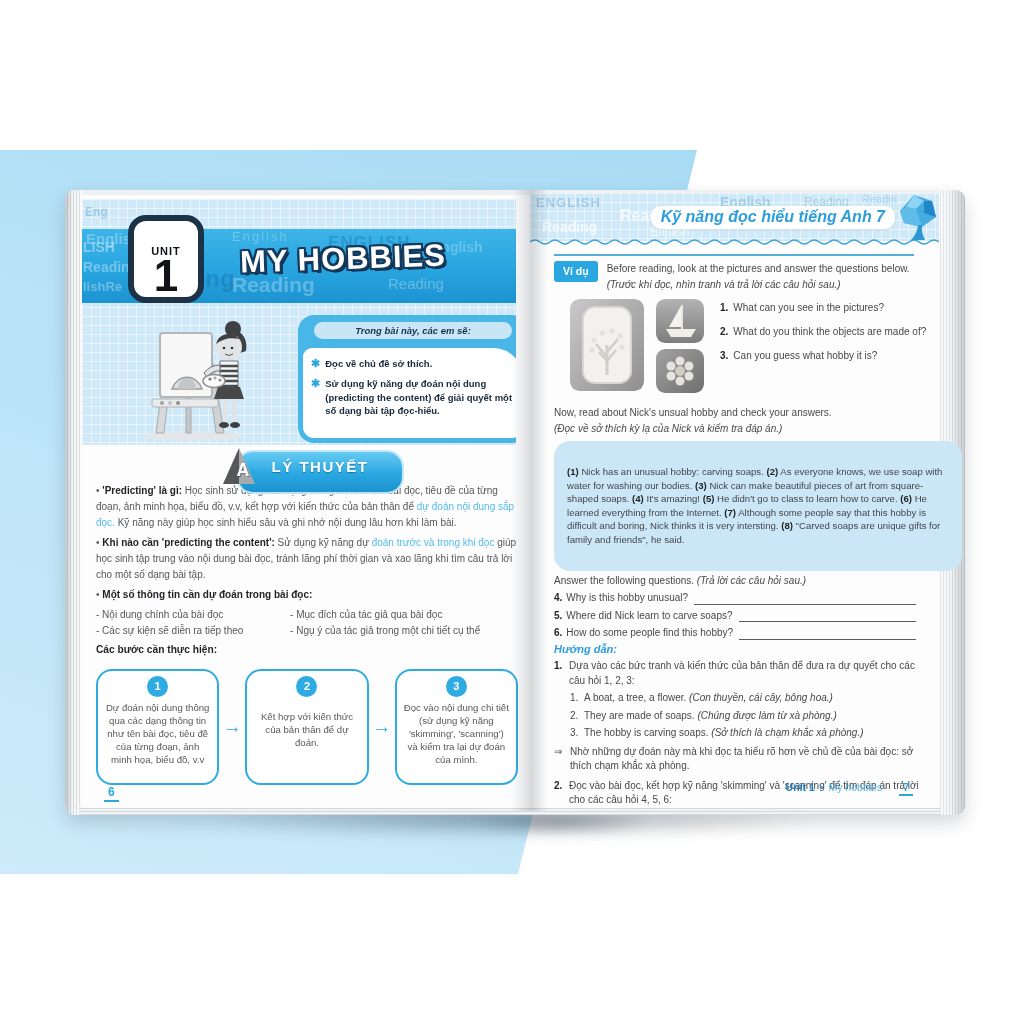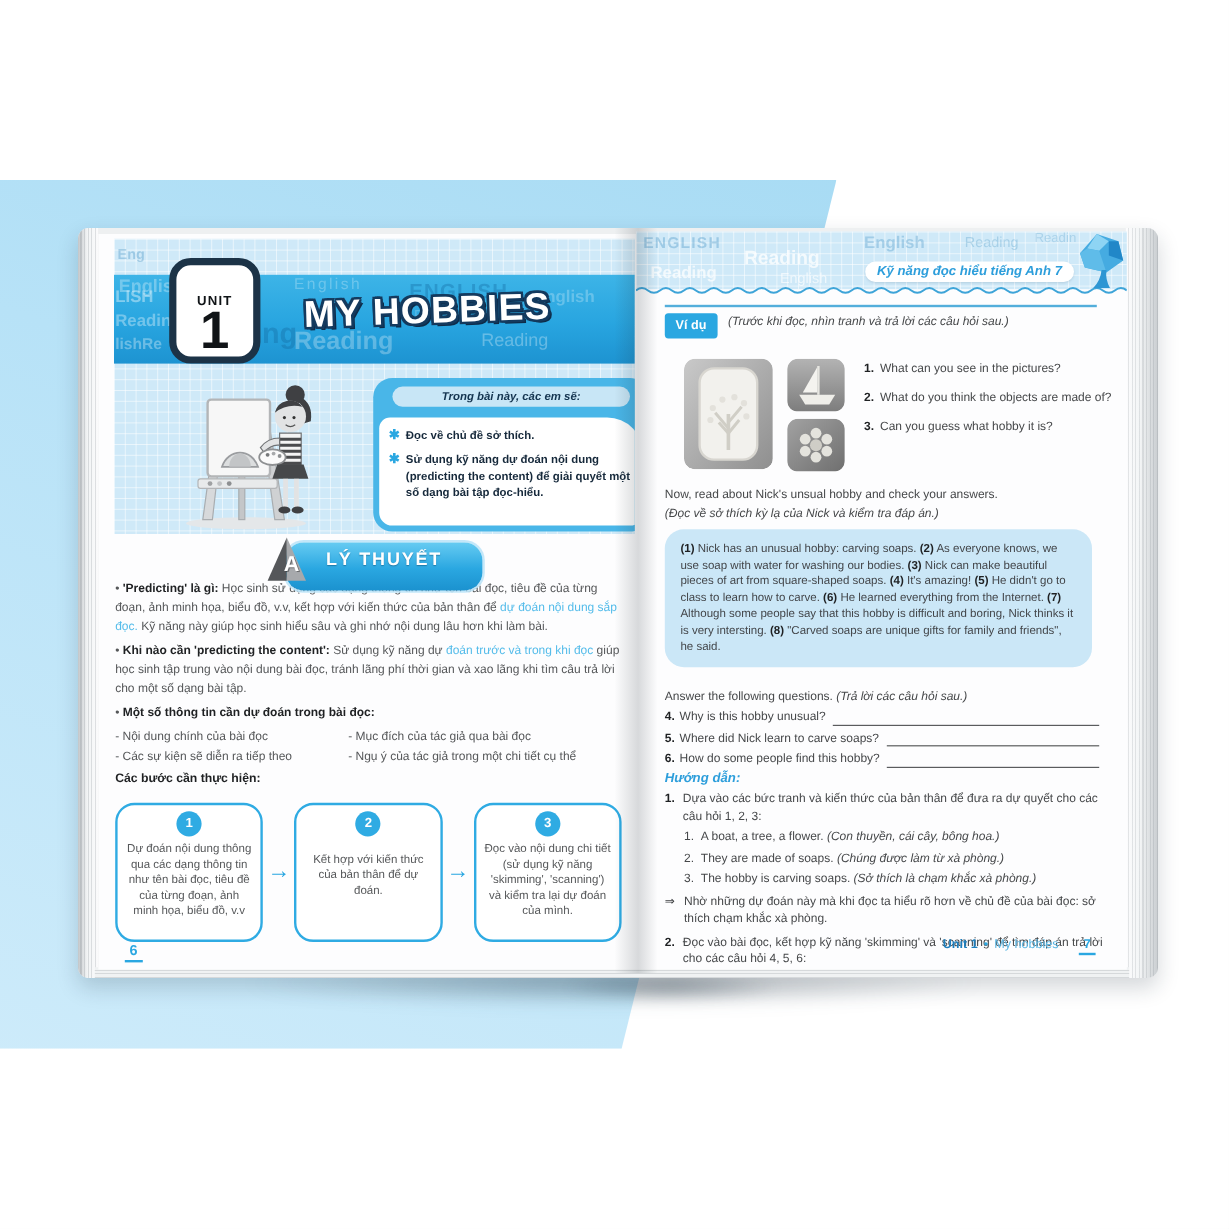--- a/index.html
+++ b/index.html
@@ -35,21 +35,21 @@
   .page-left{position:absolute;left:17px;top:5px;width:448px;height:613px;}
   .page-right{position:absolute;left:465px;top:3px;width:409px;height:615px;}
   .gutter{position:absolute;left:447px;top:0;width:36px;height:621px;z-index:30;pointer-events:none;
     background:linear-gradient(90deg,rgba(30,40,48,0) 0%,rgba(30,40,48,.13) 42%,rgba(30,40,48,.17) 55%,rgba(30,40,48,0) 100%);}
 
   
   .grid-bg{background-color:#cfe9f8;
     background-image:linear-gradient(rgba(255,255,255,.55) 1px,transparent 1px),
                      linear-gradient(90deg,rgba(255,255,255,.55) 1px,transparent 1px);
     background-size:9px 9px;}
-  .lp-pattern{left:13px;top:4px;width:434px;height:246px;overflow:hidden;}
+  .lp-pattern{left:0;top:4px;width:434px;height:246px;overflow:hidden;}
   .lp-banner{left:0;top:30px;width:434px;height:74px;overflow:hidden;
     background:linear-gradient(180deg,#3db4e7 0%,#28a5e0 55%,#1d93d1 100%);}
   .wm{position:absolute;white-space:nowrap;pointer-events:none;}
   .lp-banner .wm:nth-of-type(1){left:4px;top:1px;font-size:15px;font-weight:bold;color:rgba(255,255,255,.30);}
   .lp-banner .wm:nth-of-type(2){left:58px;top:36px;font-size:24px;font-weight:bold;color:rgba(20,110,165,.40);}
   .lp-banner .wm:nth-of-type(3){left:150px;top:0;font-size:13px;letter-spacing:2px;color:rgba(255,255,255,.26);}
   .lp-banner .wm:nth-of-type(4){left:150px;top:44px;font-size:21px;font-weight:bold;color:rgba(255,255,255,.28);}
   .lp-banner .wm:nth-of-type(5){left:246px;top:4px;font-size:17px;font-weight:bold;letter-spacing:1px;color:rgba(20,110,165,.38);}
   .lp-banner .wm:nth-of-type(6){left:306px;top:46px;font-size:15px;color:rgba(255,255,255,.30);}
   .lp-banner .wm:nth-of-type(7){left:350px;top:10px;font-size:14px;font-weight:bold;color:rgba(255,255,255,.25);}
@@ -109,42 +109,42 @@
 
   
   .rp-banner{left:0;top:0;width:409px;height:48px;overflow:visible;z-index:3;}
   .rp-banner .wm:nth-of-type(1){left:6px;top:2px;font-size:13px;font-weight:bold;letter-spacing:1px;color:rgba(40,130,185,.30);}
   .rp-banner .wm:nth-of-type(2){left:90px;top:14px;font-size:16px;font-weight:bold;color:rgba(255,255,255,.75);}
   .rp-banner .wm:nth-of-type(3){left:190px;top:1px;font-size:14px;font-weight:bold;color:rgba(40,130,185,.28);}
   .rp-banner .wm:nth-of-type(4){left:12px;top:26px;font-size:14px;font-weight:bold;color:rgba(255,255,255,.7);}
   .rp-banner .wm:nth-of-type(5){left:274px;top:2px;font-size:12px;color:rgba(40,130,185,.25);}
   .rp-banner .wm:nth-of-type(6){left:120px;top:32px;font-size:12px;color:rgba(255,255,255,.65);}
   .rp-banner .wm:nth-of-type(7){left:332px;top:0px;font-size:11px;color:rgba(40,130,185,.22);}
-  .rp-badge{position:absolute;right:44px;top:25px;background:#fff;border-radius:10px;
-    padding:2px 10px 3px;font-size:11px;font-weight:bold;font-style:italic;color:#2d9edb;
+  .rp-badge{position:absolute;right:44px;top:13px;background:#fff;border-radius:10px;
+    padding:2px 10px 3px;font-size:16px;font-weight:bold;font-style:italic;color:#2d9edb;
     box-shadow:0 1px 2px rgba(0,40,70,.12);white-space:nowrap;z-index:4;}
   .rp-tree{position:absolute;right:-2px;top:-2px;width:48px;height:54px;z-index:5;}
   .rp-wave{position:absolute;left:0;bottom:-5px;width:409px;height:9px;}
   .rp-divider{left:24px;top:61px;width:360px;height:2px;background:#53aedb;}
   .vidu-row{left:24px;top:68px;width:366px;display:flex;gap:9px;font-size:10px;
     line-height:1.55;color:#46484a;}
   .vidu-label{background:#2aa7e1;color:#fff;font-weight:bold;padding:2px 9px 3px;
     border-radius:3px;font-size:10.5px;flex:none;height:fit-content;}
   .vi{font-style:italic;}
   .rp-images{left:40px;top:106px;width:142px;height:104px;}
   .tile{position:absolute;border-radius:9px;overflow:hidden;}
   .tile1{left:0;top:0;width:74px;height:92px;}
   .tile2{left:86px;top:0;width:48px;height:44px;}
   .tile3{left:86px;top:50px;width:48px;height:44px;}
   .rp-qs{left:190px;top:108px;width:214px;font-size:10px;color:#46484a;}
   .rp-qs .qp{display:flex;gap:5px;margin-bottom:10px;line-height:1.4;}
   .rp-qs b{flex:none;color:#1f2123;}
   .now-read{left:24px;top:212px;width:366px;font-size:10px;line-height:1.6;color:#46484a;}
-  .passage{left:24px;top:248px;width:356px;box-sizing:border-box;background:#cbe7f7;
-    border-radius:16px;padding:10px 13px;font-size:9.6px;line-height:1.42;color:#43464a;}
+  .passage{left:24px;top:248px;width:408px;box-sizing:border-box;background:#cbe7f7;
+    border-radius:16px;padding:24px 13px;font-size:9.6px;line-height:1.42;color:#43464a;}
   .passage b{color:#1f2123;}
   .answer-head{left:24px;top:382px;font-size:10px;color:#46484a;}
   .qlines{left:24px;top:398px;width:362px;font-size:10px;color:#46484a;}
   .qrow{display:flex;align-items:flex-end;margin-bottom:4px;line-height:1.35;}
   .qrow b{margin-right:4px;color:#1f2123;flex:none;}
   .fill-line{flex:1;border-bottom:1px solid #5a5c5e;margin-left:6px;height:11px;}
   .guide-title{left:24px;top:450px;font-style:italic;font-weight:bold;color:#2d9edb;font-size:11px;}
   .guide{left:24px;top:466px;width:366px;font-size:10px;color:#46484a;line-height:1.45;}
   .grow{display:flex;}
   .gn{font-weight:bold;width:15px;flex:none;color:#1f2123;}
@@ -310,20 +310,21 @@
         <svg class="rp-wave" viewBox="0 0 410 9" preserveAspectRatio="none">
           <path d="M0 5 Q5 1 10 5 T20 5 T30 5 T40 5 T50 5 T60 5 T70 5 T80 5 T90 5 T100 5 T110 5 T120 5 T130 5 T140 5 T150 5 T160 5 T170 5 T180 5 T190 5 T200 5 T210 5 T220 5 T230 5 T240 5 T250 5 T260 5 T270 5 T280 5 T290 5 T300 5 T310 5 T320 5 T330 5 T340 5 T350 5 T360 5 T370 5 T380 5 T390 5 T400 5 T410 5" stroke="#3ea4d8" stroke-width="1.6" fill="none"></path>
         </svg>
       </div>
 
       <div class="abs rp-divider"></div>
 
       <div class="abs vidu-row">
         <div class="vidu-label">Ví dụ</div>
         <div class="vidu-text">
+          <div>Before reading, look at the pictures and answer the questions below.</div>
           <div class="vi">(Trước khi đọc, nhìn tranh và trả lời các câu hỏi sau.)</div>
         </div>
       </div>
 
       <div class="abs rp-images">
         <svg class="tile tile1" viewBox="0 0 74 92">
           <defs>
               <linearGradient id="sg1" x1="0" y1="0" x2="1" y2="1">
             <stop offset="0" stop-color="#c9c9c9"></stop>
                 <stop offset="1" stop-color="#8f8f8f"></stop>

